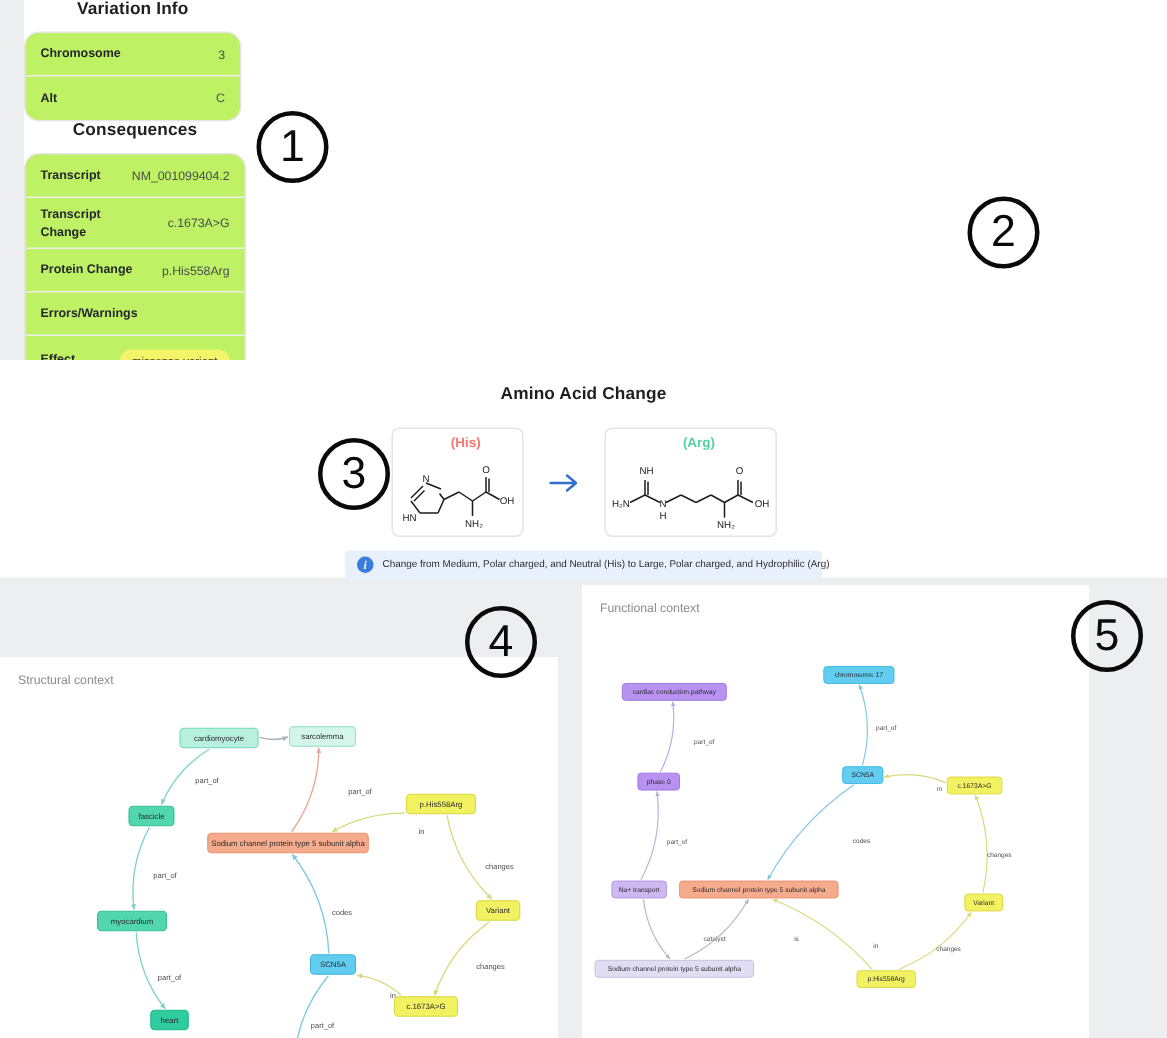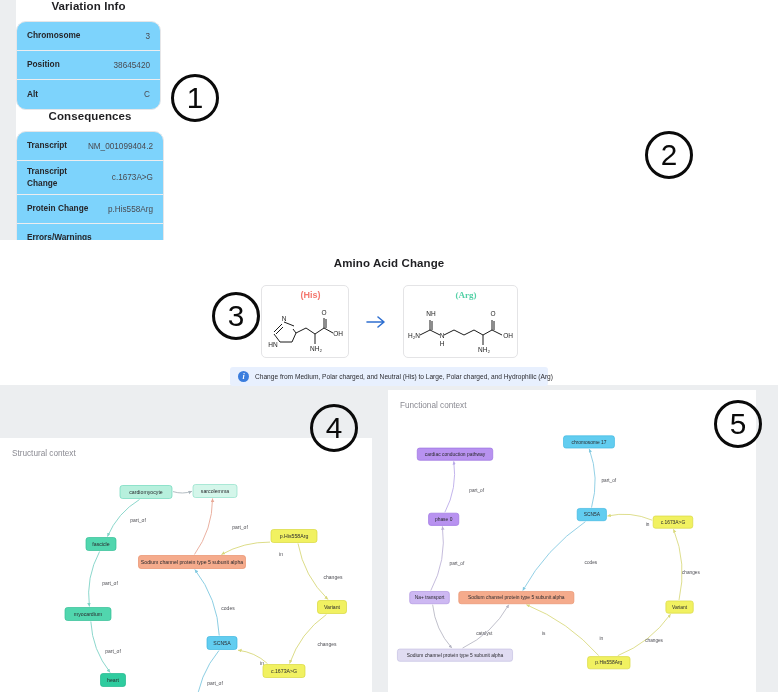--- a/index.html
+++ b/index.html
@@ -20,21 +20,21 @@
     text-align: center;
     font-size: 11.5px;
     font-weight: bold;
     color: #1f1f22;
     letter-spacing: .1px;
   }
   .kv-table {
     border: 1px solid #e6e6e8;
     border-radius: 10px;
     overflow: hidden;
-    background: #7dd3fc;
+    background: #bef264;
   }
   .kv-row {
     display: flex;
     align-items: center;
     justify-content: space-between;
     border-bottom: 1px solid #ededef;
     padding: 0 10px;
     min-height: 29px;
   }
   .kv-row:last-child { border-bottom: none; }
@@ -76,42 +76,42 @@
     border-radius: 5px;
     background: #fff;
     position: relative;
   }
   .mol-box.wide { width: 115px; }
   .mol-label {
     position: absolute; top: 4px; left: 12px; right: 0;
     text-align: center; font-size: 9px; font-weight: bold;
   }
   .mol-his { color: #f4786f; }
-  .mol-arg { color: #53d0a6; font-family: Liberation Serif, serif; }
+  .mol-arg { color: #53d0a6; }
   .arrow-svg { width: 26px; height: 26px; }
   .info-bar {
     margin: 9px auto 0;
     width: 318px;
     background: #e8f0fe;
     border-radius: 3px;
     display: flex; align-items: center; gap: 6px;
     padding: 4px 8px;
   }
   .info-ic {
     width: 11px; height: 11px; border-radius: 50%;
     background: #3b7ddd; color: #fff;
     font-size: 8px; font-weight: bold; font-style: italic;
     display: flex; align-items: center; justify-content: center;
     flex: 0 0 auto; font-family: "Liberation Serif", serif;
   }
   .info-txt { font-size: 6.6px; color: #2b2b30; white-space: nowrap; }
 
   
   #row3L { left: 0;   top: 390px; width: 372px; height: 302px; margin-top: 48px; }
-  #row3R { left: 388; top: 390px; width: 368px; height: 302px; }
+  #row3R { left: 388; top: 390px; width: 338px; height: 302px; }
   #row3R { left: 388px; }
   .ctx-title {
     position: absolute; left: 12px; top: 11px;
     font-size: 8.2px; color: #8a8a92;
   }
   .graph { position: absolute; inset: 0; }
   .graph svg { width: 100%; height: 100%; display: block; }
   .node rect { stroke-width: .7; }
   .node text {
     font-family: "Liberation Sans", sans-serif;
@@ -141,24 +141,20 @@
 <div class="page">
 
   <div class="card" id="row1">
 
     <div id="variationInfo">
       <div class="panel-title">Variation Info</div>
       <div class="kv-table" style="margin-top:9px">
         <div class="kv-row">
           <span class="kv-key">Chromosome</span>
           <span class="kv-val">3</span>
-        </div>
-        <div class="kv-row">
-          <span class="kv-key">Position</span>
-          <span class="kv-val">38645420</span>
         </div>
         <div class="kv-row">
           <span class="kv-key">Alt</span>
           <span class="kv-val">C</span>
         </div>
       </div>
     </div>
 
     <div id="consequences">
       <div class="panel-title">Consequences</div>

